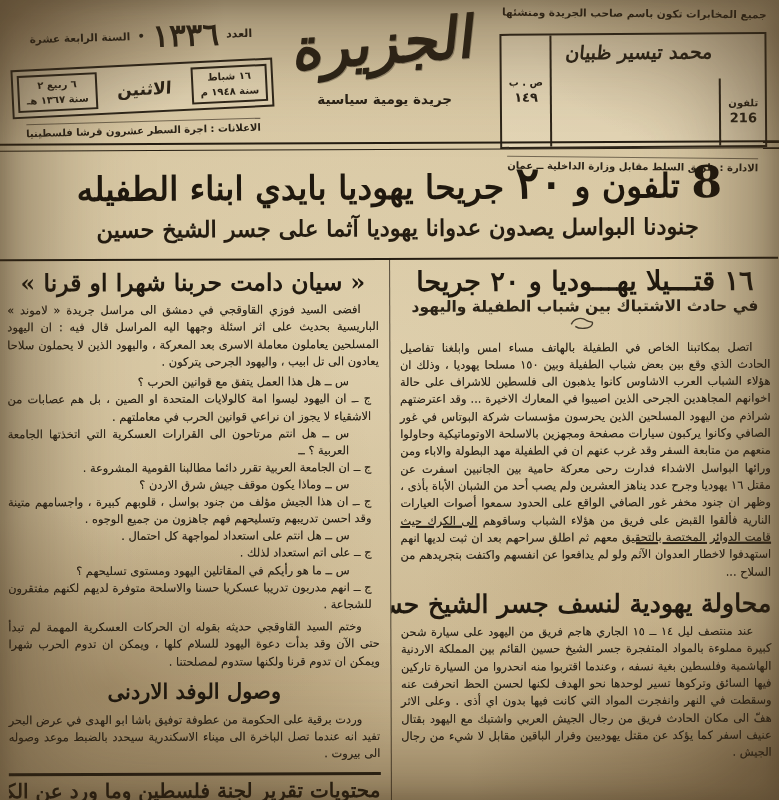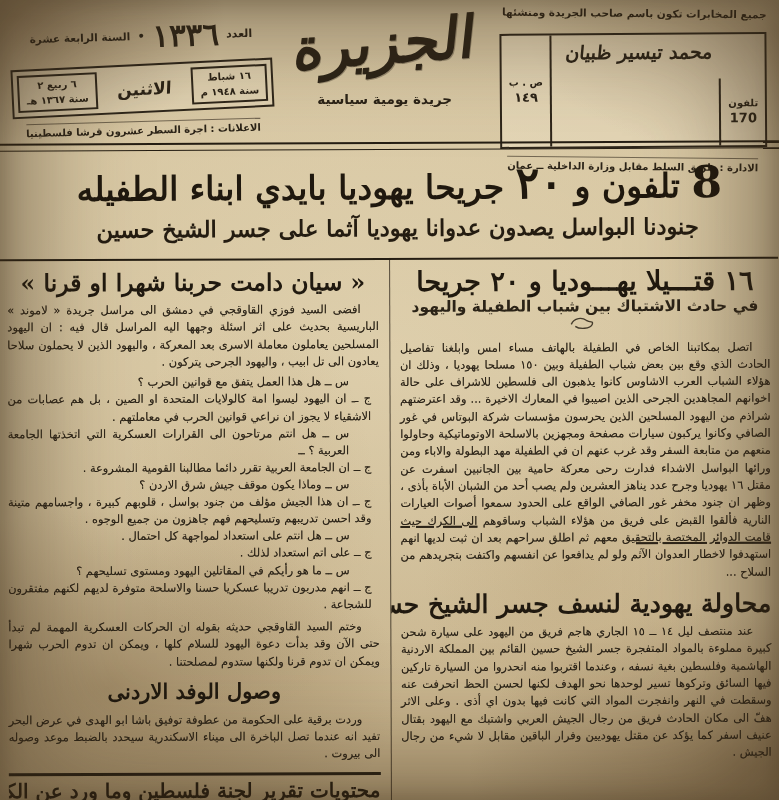--- a/index.html
+++ b/index.html
@@ -105,21 +105,21 @@
 
   <div class="content">
 
     <div class="masthead">
 
       <div class="mast-right">
         <div class="mast-note">جميع المخابرات تكون باسم صاحب الجريدة ومنشئها</div>
         <div class="owner-box">
           <div class="owner-cell bordered-l">
             <span>تلفون</span>
-            <span class="num">170</span>
+            <span class="num">216</span>
           </div>
           <div class="owner-name">محمد تيسير ظبيان</div>
           <div class="owner-cell bordered-r">
             <span>ص . ب</span>
             <span class="num">١٤٩</span>
           </div>
         </div>
         <div class="mast-address">الادارة : طريق السلط مقابل وزارة الداخلية ــ عمان</div>
       </div>
 

